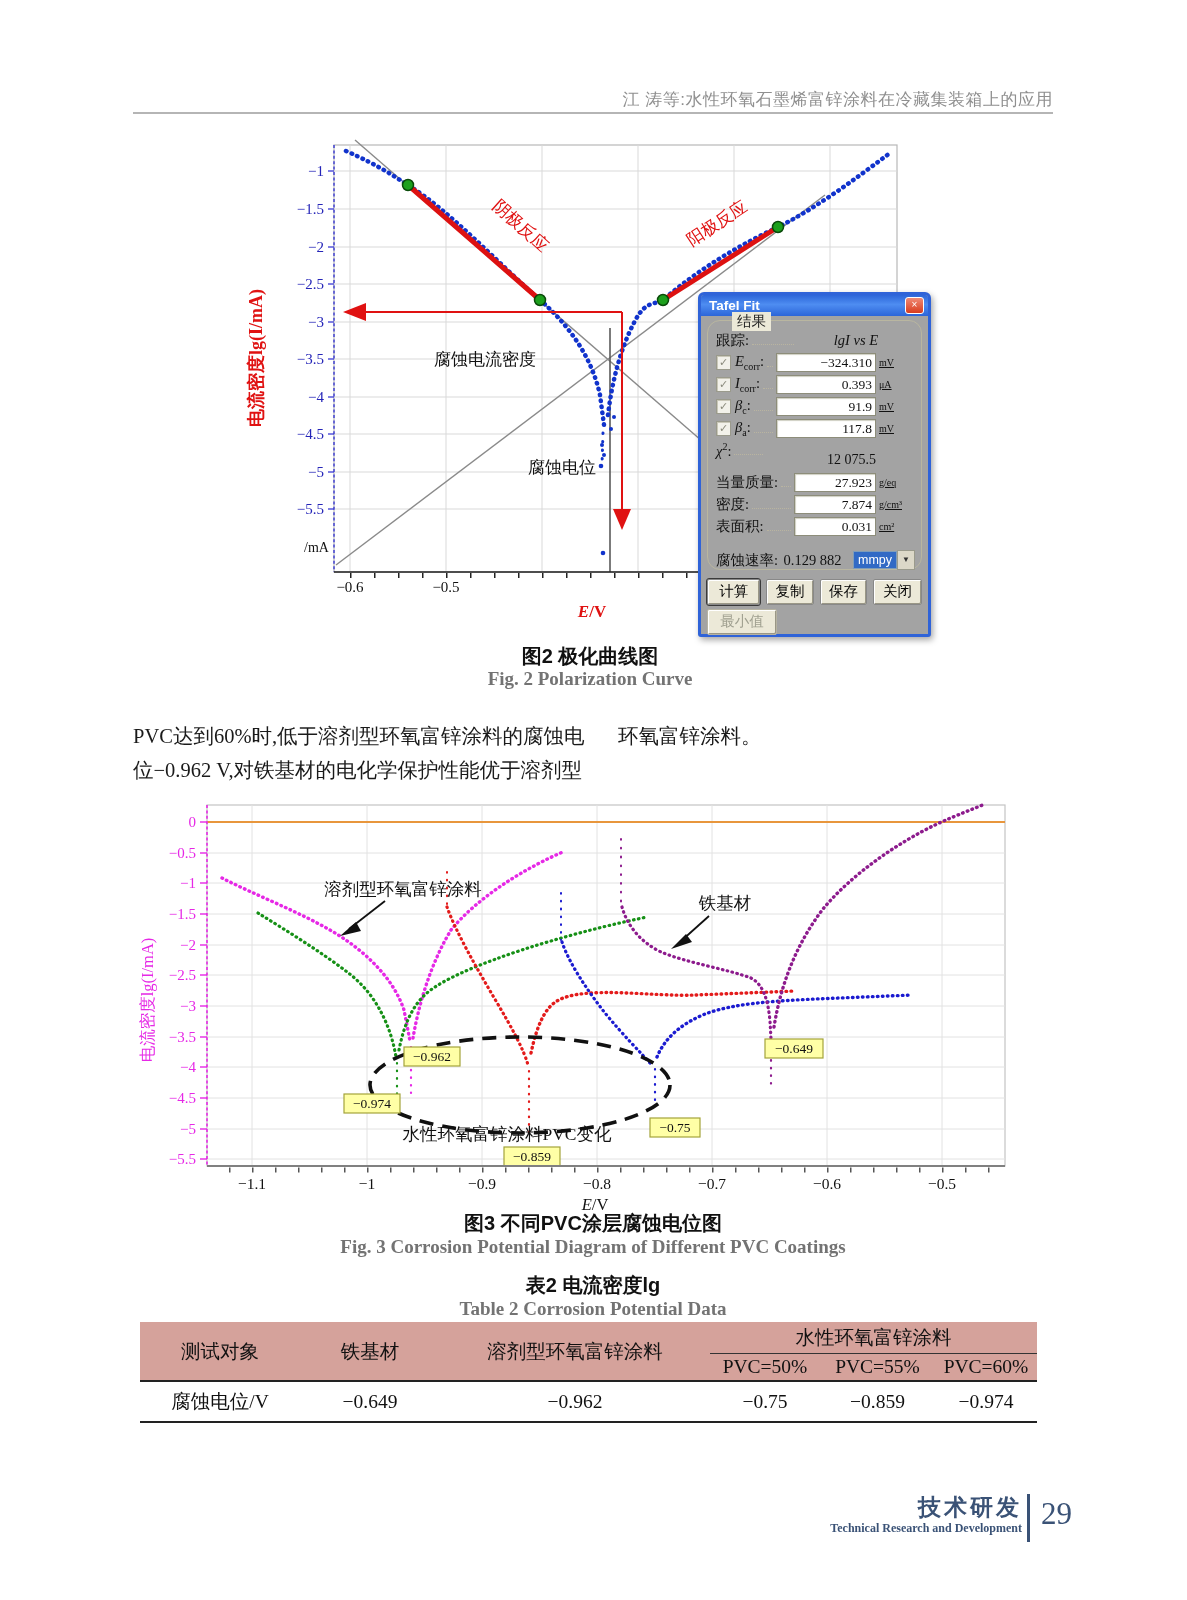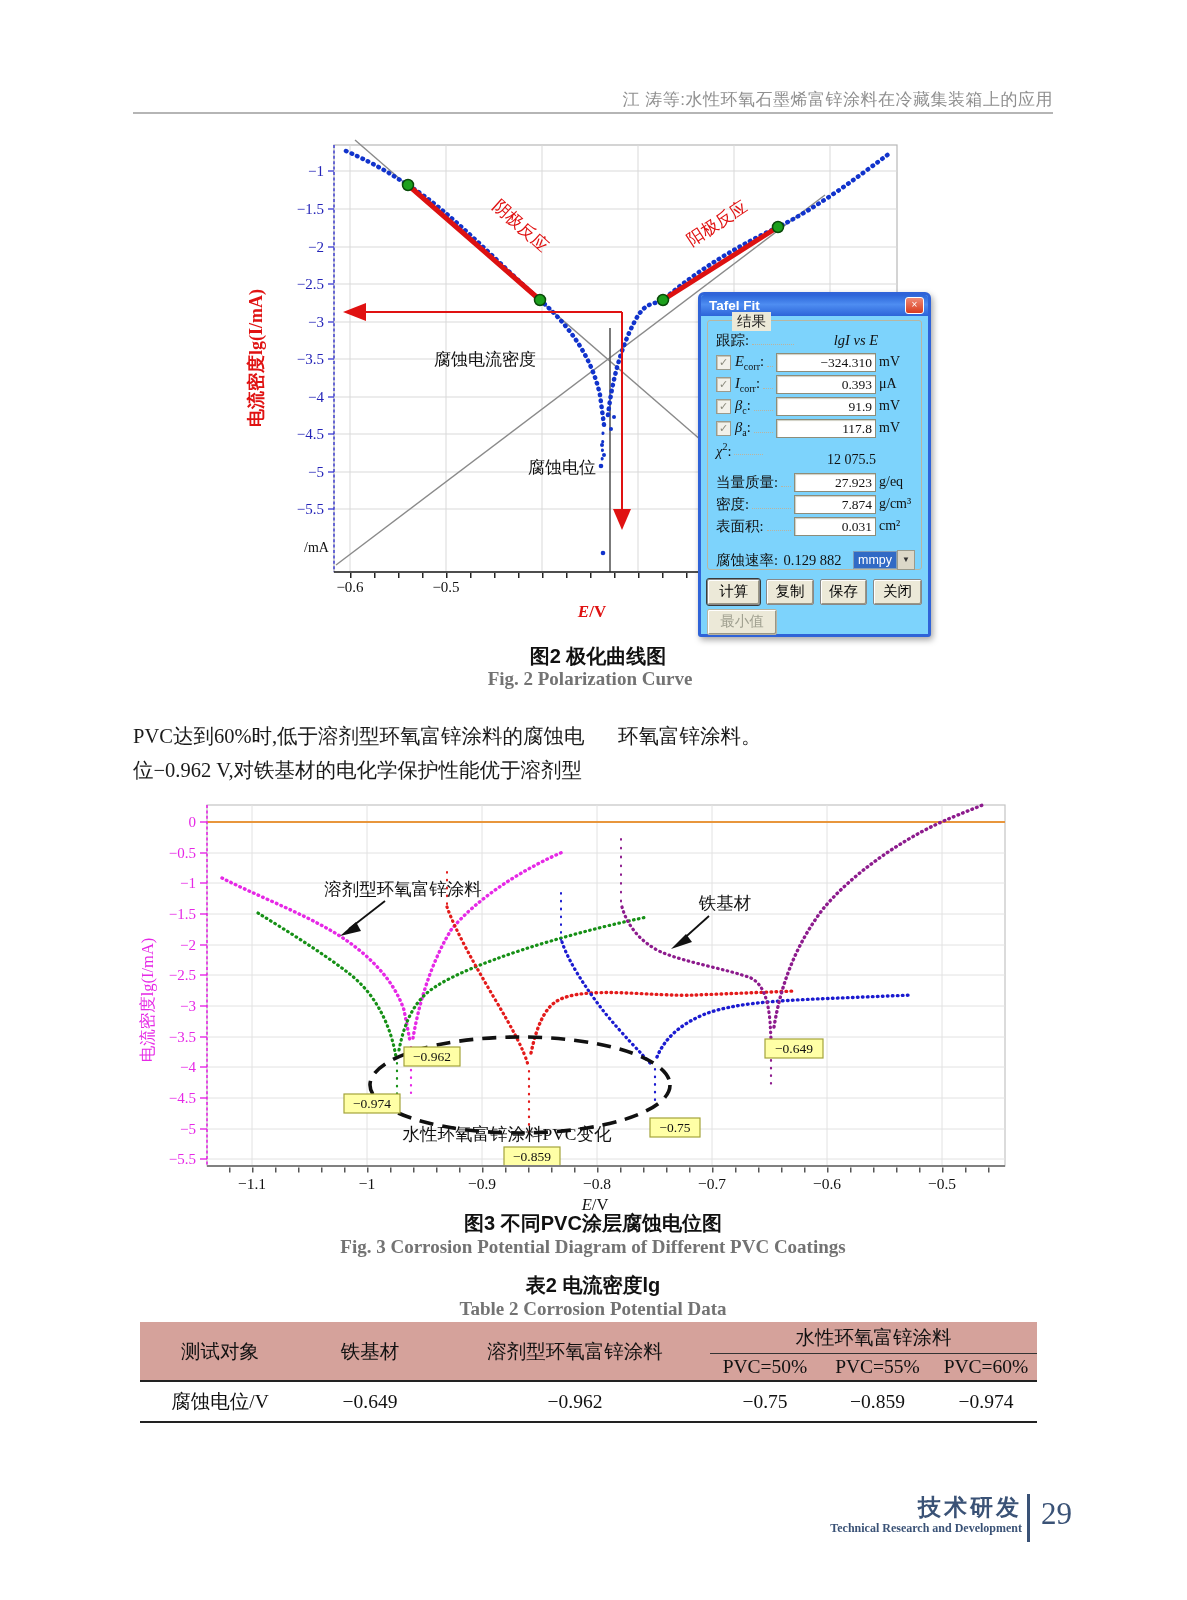--- a/index.html
+++ b/index.html
@@ -17,44 +17,44 @@
           font-family:"Liberation Sans",sans-serif;}
   .cap-en{position:absolute;width:700px;text-align:center;font-weight:bold;font-size:19px;color:#737373;
           font-family:"Liberation Serif",serif;}
 
   
   .para{position:absolute;font-size:20.5px;color:#1a1a1a;white-space:nowrap;
         font-family:"Liberation Serif",serif;}
 
   
   .dlg{position:absolute;left:698px;top:292px;width:233px;height:345px;
-       border:3px solid #2f63d8;border-radius:6px 6px 3px 3px;background:#7dd3fc;
+       border:3px solid #2f63d8;border-radius:6px 6px 3px 3px;background:#a3a3a3;
        box-shadow:2px 3px 6px rgba(0,0,0,.35);font-family:"Liberation Serif",serif;box-sizing:border-box;}
   .dlg-title{height:21px;background:linear-gradient(180deg,#2c65d9 0%,#4e8df1 45%,#2c65d9 100%);
        border-radius:3px 3px 0 0;display:flex;align-items:center;padding:0 4px 0 8px;}
   .dlg-title span.t{color:#ffffff;font-weight:bold;font-size:13.5px;flex:1;
        font-family:"Liberation Sans",sans-serif;}
   .dlg-close{width:17px;height:15px;background:linear-gradient(180deg,#f08a75,#d83c1e);
        border:1px solid #fff;border-radius:3px;color:#fff;font-size:10px;line-height:14px;
        text-align:center;font-family:"Liberation Sans",sans-serif;cursor:pointer;}
   .dlg-body{padding:4px 6px 2px 6px;}
-  .grp{border:1px solid #b9b6a0;border-radius:3px;position:relative;padding:8px 6px 8px 8px;height:232px;}
+  .grp{border:1px solid #b9b6a0;border-radius:13px;position:relative;padding:8px 6px 8px 8px;height:232px;}
   .grp-label{position:absolute;top:-9px;left:24px;background:#ece9d8;padding:0 5px;font-size:14.5px;color:#222;}
   .drow{display:flex;align-items:center;height:22px;font-size:14.5px;color:#111;}
   .drow .cb{width:13px;height:13px;background:#f2f1ea;border:1px solid #9a9a8c;
        box-shadow:inset 1px 1px 0 #c9c7b8;margin-right:4px;font-size:11px;line-height:12px;
        text-align:center;color:#8a8a7c;flex:none;}
   .drow .lbl{white-space:nowrap;}
   .drow .lead{flex:1;border-bottom:1px dotted #b9b4a0;height:1px;margin:0 3px;align-self:flex-end;
        margin-bottom:6px;}
   .fld{width:92px;height:17px;background:#ffffff;border:1px solid #8d8d7a;
        box-shadow:inset 1px 1px 1px #cfcfc2;font-size:13.5px;text-align:right;
        padding:0 3px;line-height:17px;flex:none;}
   .fld.sm{width:74px;}
-  .unit{width:36px;font-size:14px;padding-left:3px;flex:none;}
+  .unit{width:36px;font-size:10px;padding-left:3px;flex:none;text-decoration:underline;}
   .chi-val{width:110px;text-align:right;font-size:14px;flex:none;margin-top:20px;}
   .ddwrap{display:flex;align-items:center;margin-left:6px;}
   .ddsel{background:#316ac5;color:#fff;font-size:12.5px;padding:1px 4px;border:1px solid #7f9db9;
        font-family:"Liberation Sans",sans-serif;}
   .ddbtn{width:16px;height:18px;background:#dcd8c8;border:1px solid #9a9a8c;font-size:8px;
        text-align:center;line-height:17px;color:#333;}
   .btnrow{display:flex;gap:6px;margin-top:9px;}
   .dbtn{height:24px;background:#ece9d8;border:1px solid #888;border-radius:2px;
        box-shadow:inset 1px 1px 0 #fff, inset -1px -1px 0 #9a9786;font-size:14.5px;
        text-align:center;line-height:22px;padding:0 8px;cursor:pointer;}
@@ -283,21 +283,21 @@
         <span class="dbtn" style="width:40px;">复制</span>
         <span class="dbtn" style="width:40px;">保存</span>
         <span class="dbtn" style="width:42px;">关闭</span>
       </div>
       <div class="btnrow" style="margin-top:4px;">
         <span class="dbtn disabled" style="width:52px;">最小值</span>
       </div>
     </div>
   </div>
 
-  <div class="cap-zh" style="left:248px;top:643px;">图2  极化曲线图</div>
+  <div class="cap-zh" style="left:240px;top:643px;">图2  极化曲线图</div>
   <div class="cap-en" style="left:240px;top:668px;">Fig. 2   Polarization Curve</div>
 
   <div class="para" style="left:133px;top:722px;">PVC达到60%时,低于溶剂型环氧富锌涂料的腐蚀电</div>
   <div class="para" style="left:133px;top:756px;">位−0.962 V,对铁基材的电化学保护性能优于溶剂型</div>
   <div class="para" style="left:618px;top:722px;">环氧富锌涂料。</div>
 
   <div class="abs" style="left:135px;top:795px;width:920px;height:420px;">
     <svg width="920" height="420" viewBox="0 0 920 420">
       <rect x="72" y="10" width="798" height="361" fill="none" stroke="#c4c4c4" stroke-width="1.2"></rect>
       <g stroke="#e2e2e2" stroke-width="1">

